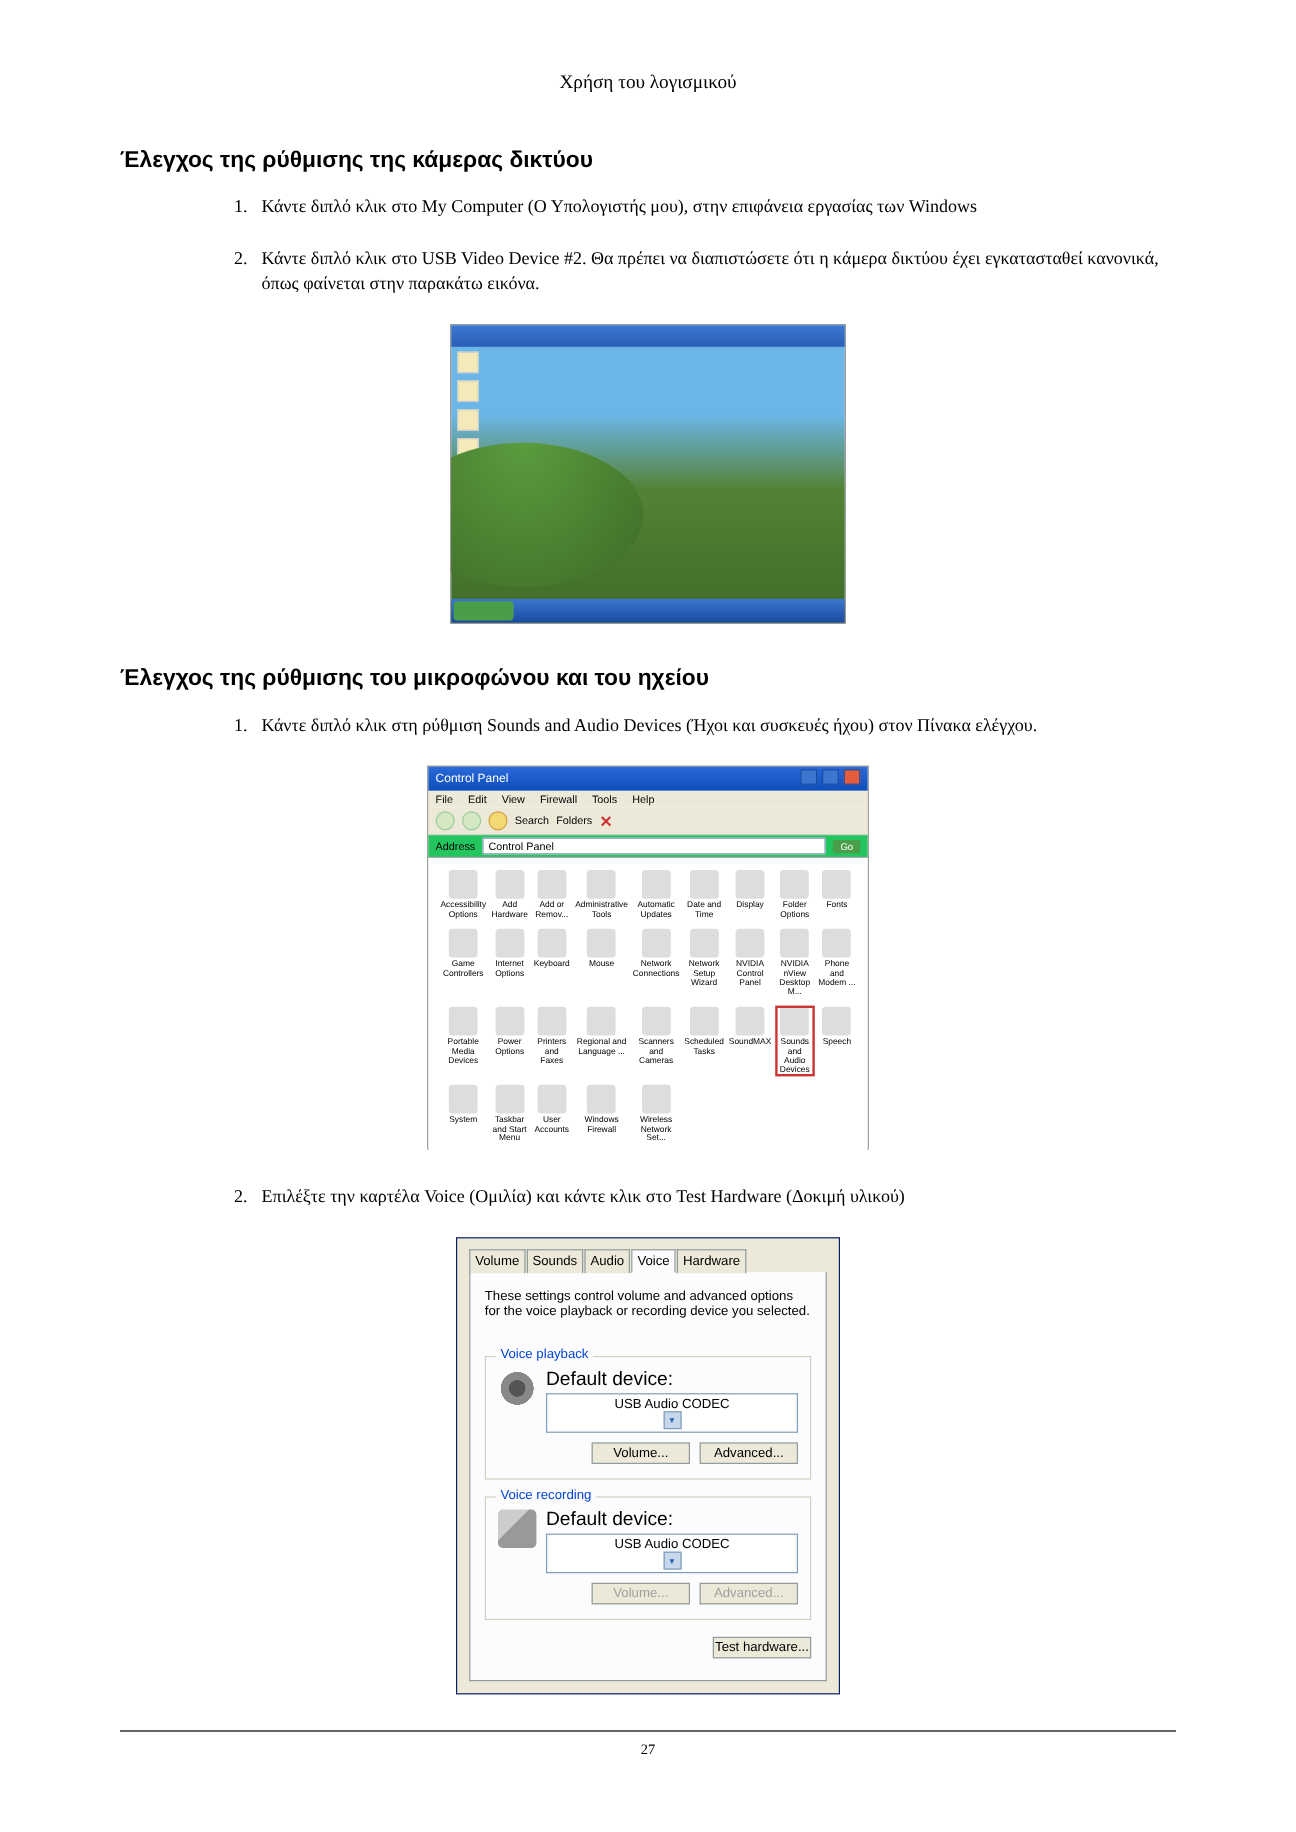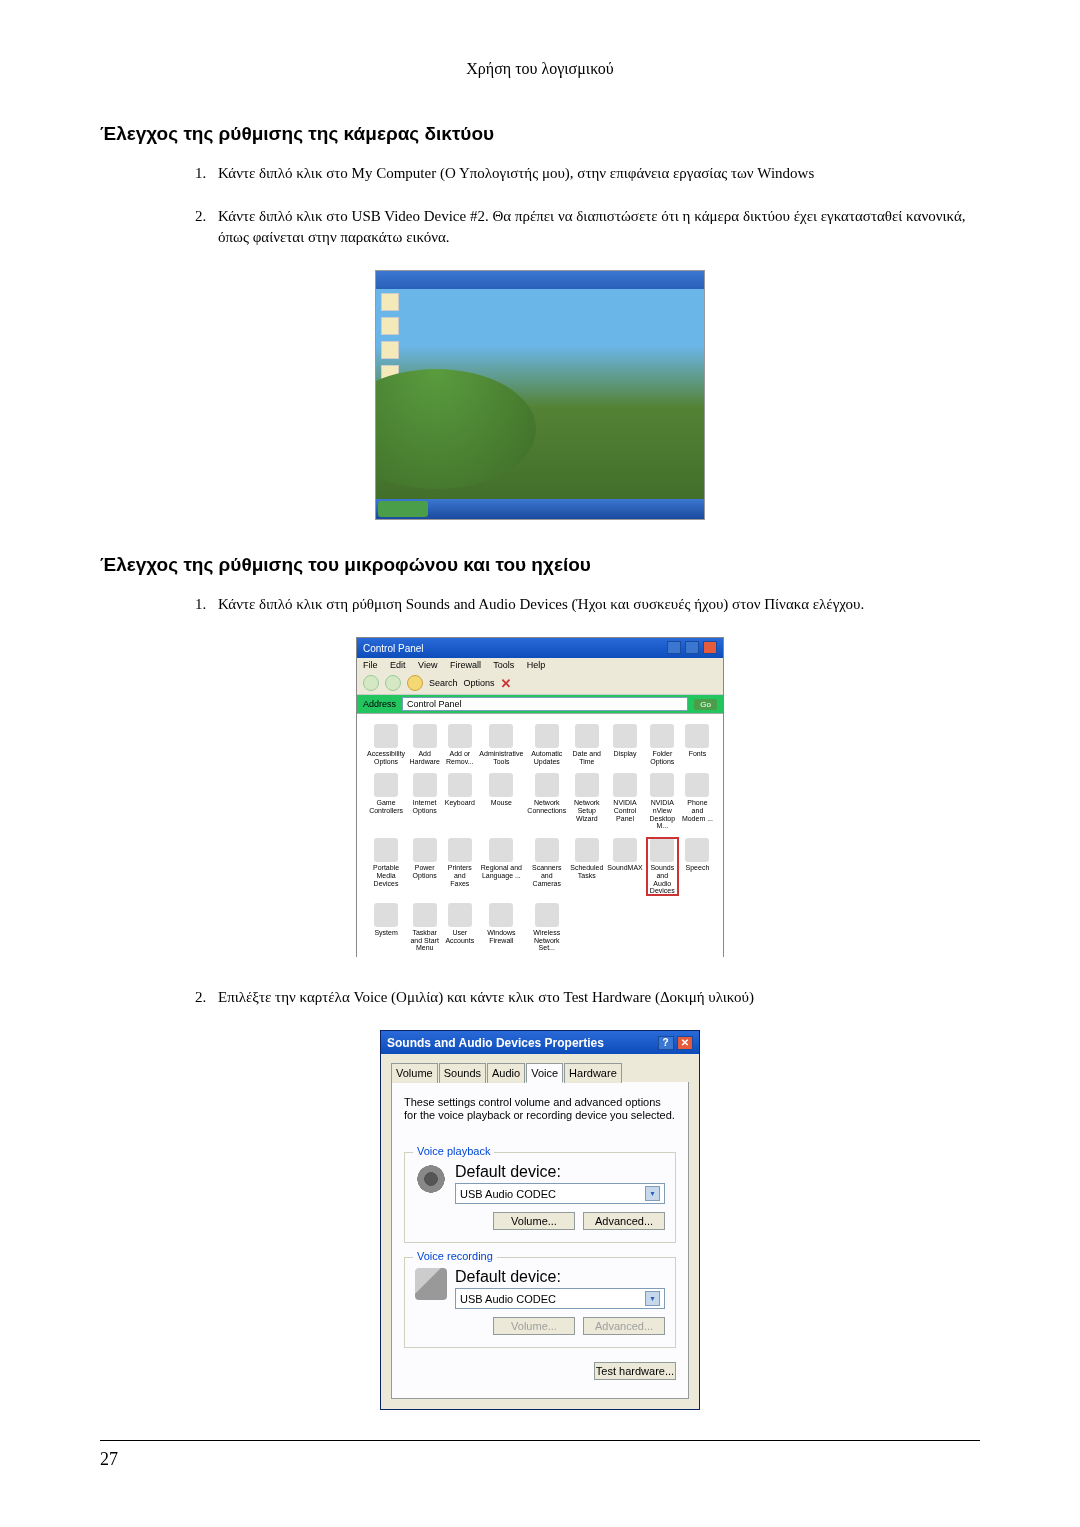--- a/index.html
+++ b/index.html
@@ -315,20 +315,21 @@
   .snd-label { font-size: 16px; margin-bottom: 2px; }
   .snd-select {
     width: 100%;
     border: 1px solid #7f9db9;
     background: #fff;
     padding: 2px 4px;
     font-size: 11px;
     display: flex;
     justify-content: space-between;
     align-items: center;
+    flex-direction: column;
   }
   .snd-select .dd {
     width: 15px; height: 15px;
     background: #c7d8ed;
     border: 1px solid #7f9db9;
     text-align: center;
     line-height: 13px;
     font-size: 8px;
     color: #2a5fb8;
   }
@@ -354,22 +355,22 @@
     padding: 0 10px 10px;
   }
   .snd-footer .snd-btn { min-width: 72px; }
 
   hr.page-rule {
     border: none;
     border-top: 1px solid #000;
     margin: 30px 0 8px;
   }
   .page-num {
-    text-align: left;
-    font-size: 18px;
+    text-align: center;
+    font-size: 12px;
   }
 </style>
 </head>
 <body>
 
 <div class="chapter-header">Χρήση του λογισμικού</div>
 
 <h2 class="section">Έλεγχος της ρύθμισης της κάμερας δικτύου</h2>
 
 <ol class="steps">
@@ -415,21 +416,21 @@
       <span>View</span>
       <span>Firewall</span>
       <span>Tools</span>
       <span>Help</span>
     </div>
     <div class="cp-toolbar">
       <span class="tbtn"></span>
       <span class="tbtn"></span>
       <span class="tbtn" style="background:#f4d874;border-color:#d0a040"></span>
       <span>Search</span>
-      <span>Options</span>
+      <span>Folders</span>
       <span class="tred">✕</span>
     </div>
     <div class="cp-addressbar">
       <span>Address</span>
       <span class="addr-field">Control Panel</span>
       <span class="gobtn">Go</span>
     </div>
     <div class="cp-grid" id="cp-grid">
         <div class="cp-item">
           <div class="ic ic-access"></div>
@@ -562,27 +563,20 @@
       </div>
   </div>
 </div>
 
 <ol class="steps" start="2">
   <li>Επιλέξτε την καρτέλα Voice (Ομιλία) και κάντε κλικ στο Test Hardware (Δοκιμή υλικού)</li>
 </ol>
 
 <div class="figure">
   <div class="screenshot-snd">
-    <div class="snd-title">
-      <span>Sounds and Audio Devices Properties</span>
-      <span class="tbtns">
-        <span>?</span>
-        <span class="close">✕</span>
-      </span>
-    </div>
     <div class="snd-body">
       <div class="snd-tabs">
         <div class="snd-tab">Volume</div>
         <div class="snd-tab">Sounds</div>
         <div class="snd-tab">Audio</div>
         <div class="snd-tab active">Voice</div>
         <div class="snd-tab">Hardware</div>
       </div>
       <div class="snd-panel">
         <div class="snd-desc">These settings control volume and advanced options for the voice playback or recording device you selected.</div>

